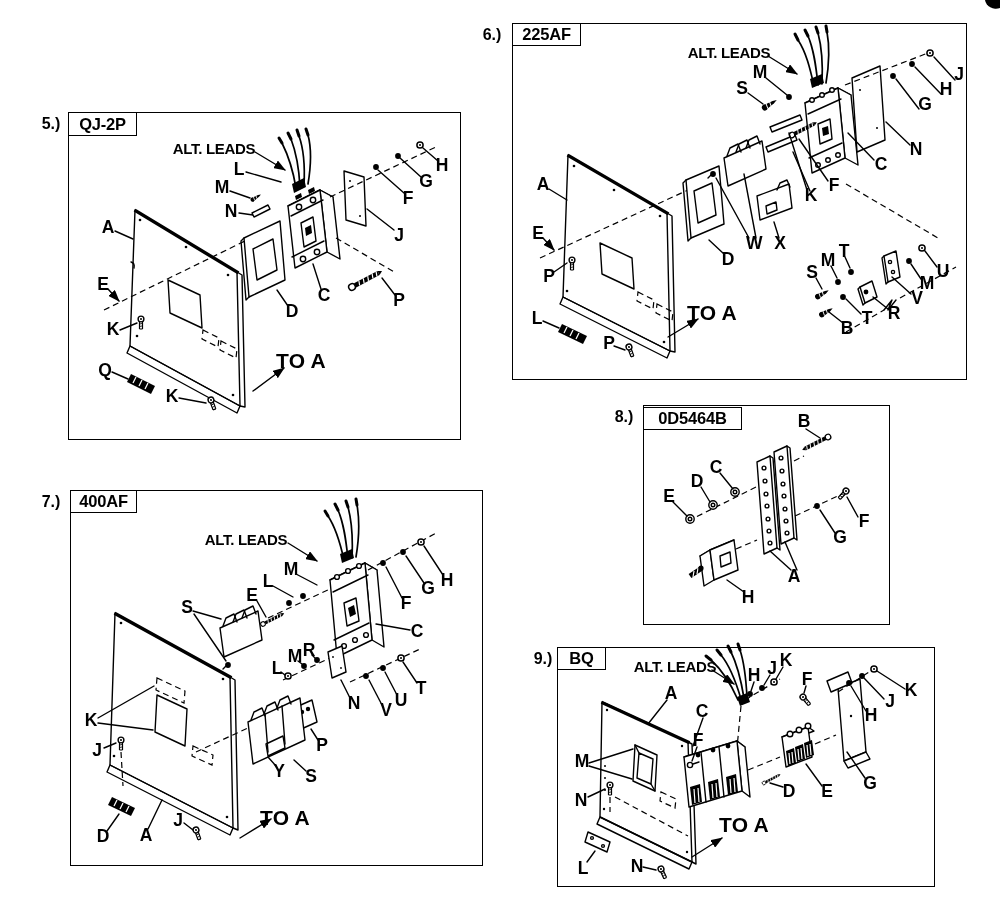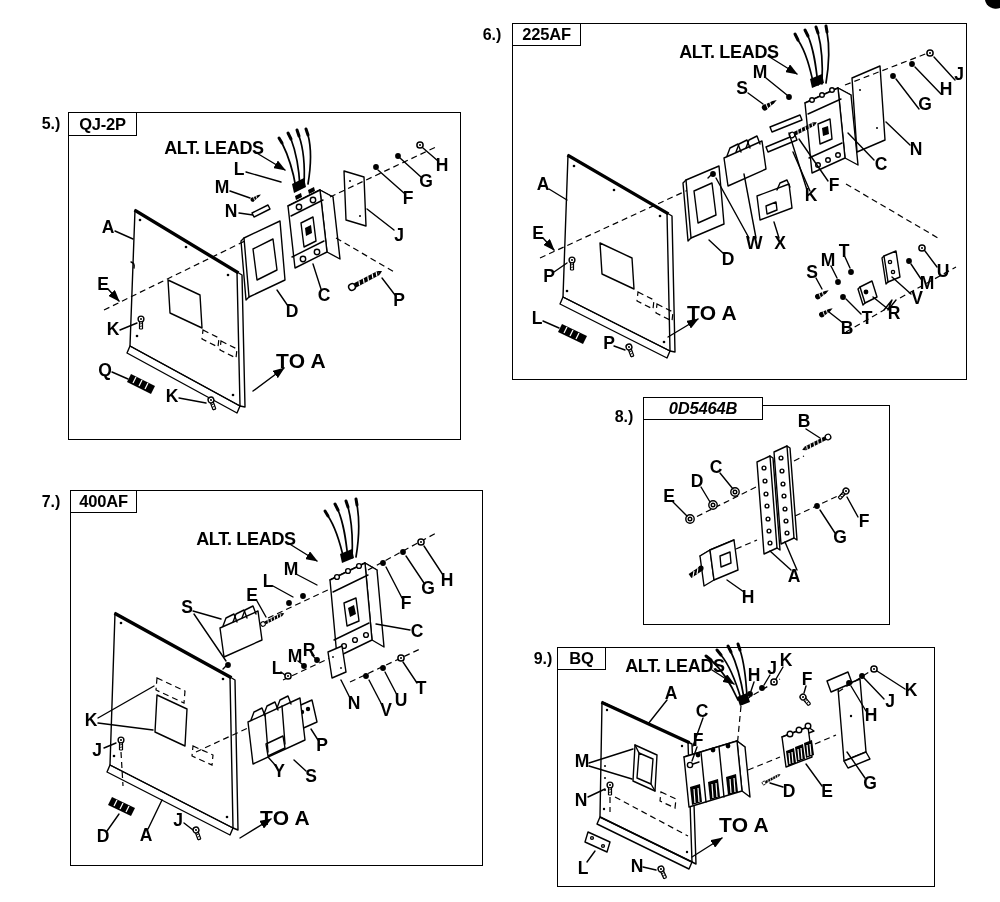--- a/index.html
+++ b/index.html
@@ -6,21 +6,21 @@
   body{width:1000px;height:902px;position:relative;overflow:hidden;
        font-family:"Liberation Sans",sans-serif;color:#000;}
   #art{position:absolute;left:0;top:0;}
   .panel-frame{position:absolute;border:1.6px solid #000;box-sizing:border-box;background:transparent;}
   .code-tag{position:absolute;border:1.7px solid #000;box-sizing:border-box;background:#fff;
             display:flex;align-items:center;justify-content:center;
             font-weight:bold;font-size:16.5px;letter-spacing:-0.2px;}
   .panel-num{position:absolute;transform:translate(-50%,-50%);font-weight:bold;font-size:16px;white-space:nowrap;}
   .lbl{position:absolute;transform:translate(-50%,-50%);font-weight:bold;font-size:17.5px;
        letter-spacing:-0.3px;white-space:nowrap;line-height:1;}
-  .lbl.ann{font-size:18px;}
+  .lbl.ann{font-size:15px;}
   .lbl.toa{font-size:21px;letter-spacing:0.2px;}
   
   .k{stroke:#000;stroke-width:1.4;fill:none;stroke-linejoin:round;stroke-linecap:round;}
   .k2{stroke:#000;stroke-width:1.7;fill:none;stroke-linecap:round;}
   .kt{stroke:#000;stroke-width:3.4;fill:none;stroke-linecap:square;}
   .kd{stroke:#000;stroke-width:1.2;fill:none;stroke-dasharray:6 4;}
   .kf{fill:#000;stroke:none;}
   .kw{stroke:#000;stroke-width:1.4;fill:#fff;stroke-linejoin:round;}
   .wt{stroke:#fff;stroke-width:1.2;}
   .tip{stroke:#000;stroke-width:3;stroke-linecap:round;}
@@ -677,21 +677,21 @@
     <div class="lbl" style="left: 279px; top: 772px;">Y</div>
     <div class="lbl" style="left: 311px; top: 777px;">S</div>
     <div class="lbl" style="left: 91px; top: 721px;">K</div>
     <div class="lbl" style="left: 97px; top: 751px;">J</div>
     <div class="lbl" style="left: 103px; top: 837px;">D</div>
     <div class="lbl" style="left: 146px; top: 836px;">A</div>
     <div class="lbl" style="left: 178px; top: 821px;">J</div>
     <div class="lbl toa" style="left: 285px; top: 817px;">TO A</div>
     <div class="panel-frame" style="left: 643px; top: 405px; width: 247px; height: 220px;"></div>
     <div class="panel-num" style="left: 624px; top: 417px;">8.)</div>
-    <div class="code-tag" style="left: 643px; top: 397px; width: 120px; height: 23px; font-style: italic;">0D5464B</div>
+    <div class="code-tag" style="left: 643px; top: 407px; width: 99px; height: 23px;">0D5464B</div>
     <div class="lbl" style="left: 804px; top: 422px;">B</div>
     <div class="lbl" style="left: 716px; top: 468px;">C</div>
     <div class="lbl" style="left: 697px; top: 482px;">D</div>
     <div class="lbl" style="left: 669px; top: 497px;">E</div>
     <div class="lbl" style="left: 864px; top: 522px;">F</div>
     <div class="lbl" style="left: 840px; top: 538px;">G</div>
     <div class="lbl" style="left: 794px; top: 577px;">A</div>
     <div class="lbl" style="left: 748px; top: 598px;">H</div>
     <div class="panel-frame" style="left: 557px; top: 647px; width: 378px; height: 240px;"></div>
     <div class="panel-num" style="left: 543px; top: 659px;">9.)</div>

